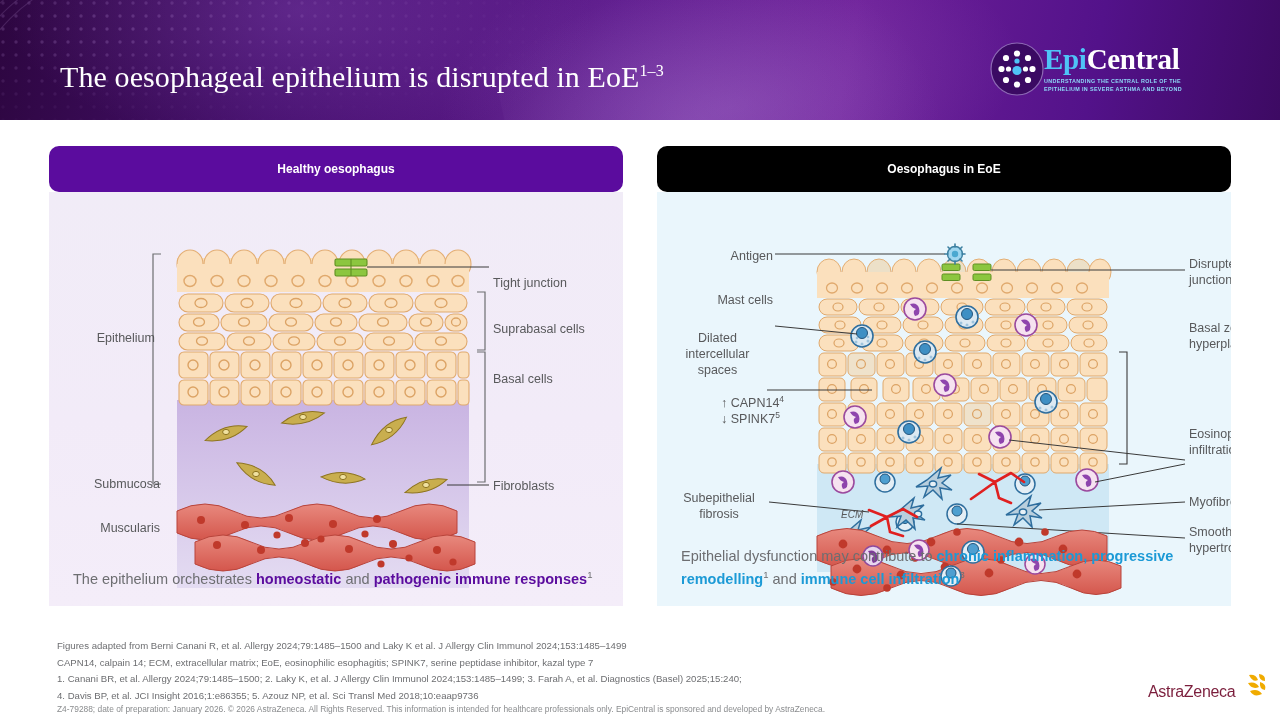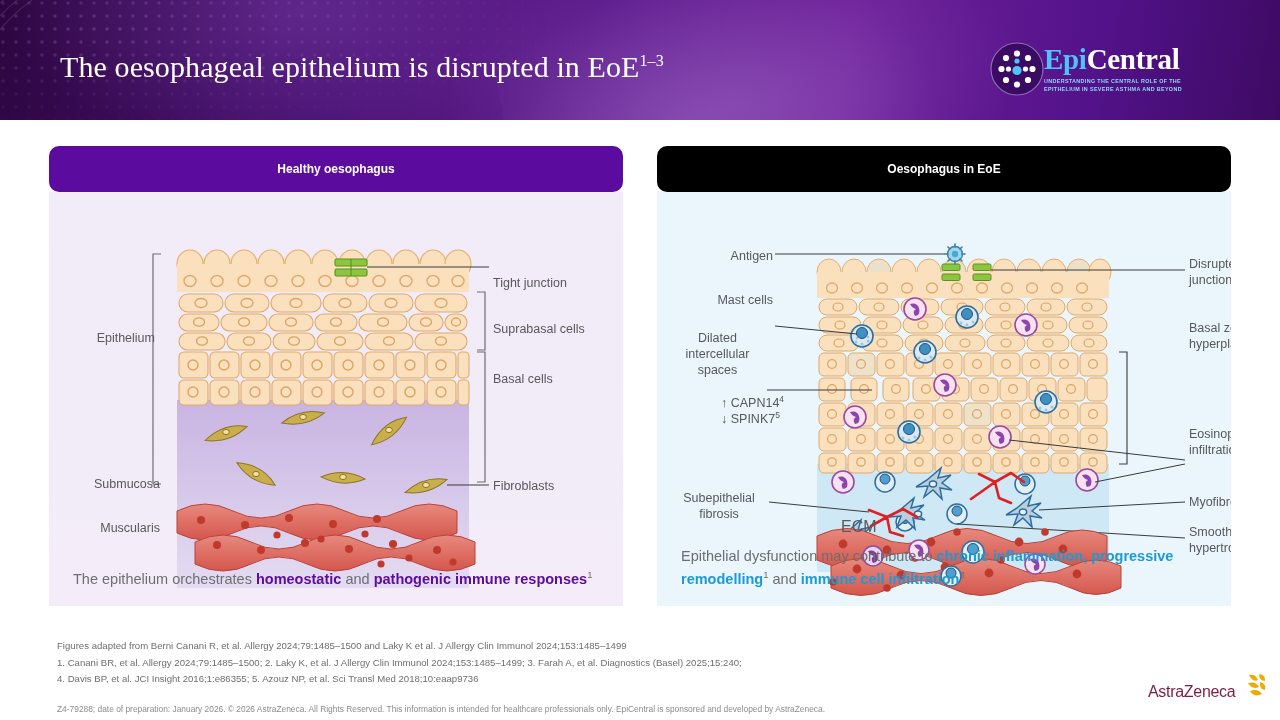--- a/index.html
+++ b/index.html
@@ -22,21 +22,21 @@
   .banner-dots {
     position: absolute; left: 0; top: 0; width: 560px; height: 120px;
     opacity: .5;
   }
   .banner-swoosh {
     position: absolute; right: 220px; top: -60px; width: 560px; height: 260px;
     background: radial-gradient(ellipse at 40% 60%, rgba(190,150,225,0.22), rgba(190,150,225,0) 62%);
     transform: rotate(-12deg);
   }
   .banner-title {
-    position: absolute; left: 60px; top: 50px;
+    position: absolute; left: 60px; top: 60px;
     font-family: "Liberation Serif", serif;
     font-size: 30px; color: #ffffff; letter-spacing: .1px;
     white-space: nowrap;
   }
   .banner-title sup { font-size: 16px; vertical-align: super; }
 
   
   .ec-logo {
     position: absolute; left: 990px; top: 38px; width: 250px; height: 62px;
     display: flex; align-items: center; 
@@ -820,36 +820,37 @@
         </g>
       </g>
     </svg>
 
     <div class="lbl r" style="left:20px; top:56px; width:96px;">Antigen</div>
     <div class="lbl r" style="left:14px; top:100px; width:102px;">Mast cells</div>
     <div class="lbl c" style="left:8px; top:138px; width:105px;">Dilated intercellular spaces</div>
     <div class="lbl" style="left:64px; top:202px;"><span>↑ CAPN14</span><sup>4</sup></div>
     <div class="lbl" style="left:64px; top:218px;"><span>↓ SPINK7</span><sup>5</sup></div>
     <div class="lbl c" style="left:10px; top:298px; width:104px;">Subepithelial fibrosis</div>
-    <div class="lbl" style="left:184px; top:325px; font-size:16px;">ECM</div>
+    <div class="lbl" style="left:184px; top:317px; font-size:10px;font-style:italic;">ECM</div>
 
     <div class="lbl" style="left:532px; top:64px; width:100px;">Disrupted tight junction</div>
     <div class="lbl" style="left:532px; top:128px; width:90px;">Basal zone hyperplasia</div>
     <div class="lbl" style="left:532px; top:234px; width:90px;">Eosinophil infiltration</div>
     <div class="lbl" style="left:532px; top:302px; width:100px;">Myofibroblasts</div>
     <div class="lbl" style="left:532px; top:332px; width:95px;">Smooth muscle hypertrophy</div>
 
     <div class="caption">
       <span>Epithelial dysfunction may contribute to </span><b class="b">chronic inflammation, progressive remodelling</b><sup>1</sup><span> and </span><b class="b">immune cell infiltration</b><sup>3</sup>
     </div>
   </div>
 </div>
 
 <div class="footnotes">
   <div class="fn">Figures adapted from Berni Canani R, et al. Allergy 2024;79:1485–1500 and Laky K et al. J Allergy Clin Immunol 2024;153:1485–1499</div>
+  <div class="fn">CAPN14, calpain 14; ECM, extracellular matrix; EoE, eosinophilic esophagitis; SPINK7, serine peptidase inhibitor, kazal type 7</div>
   <div class="fn">1. Canani BR, et al. Allergy 2024;79:1485–1500; 2. Laky K, et al. J Allergy Clin Immunol 2024;153:1485–1499; 3. Farah A, et al. Diagnostics (Basel) 2025;15:240;</div>
   <div class="fn">4. Davis BP, et al. JCI Insight 2016;1:e86355; 5. Azouz NP, et al. Sci Transl Med 2018;10:eaap9736</div>
 </div>
 
 <div class="legal">Z4-79288; date of preparation: January 2026. © 2026 AstraZeneca. All Rights Reserved. This information is intended for healthcare professionals only. EpiCentral is sponsored and developed by AstraZeneca.</div>
 
 <div class="az-logo">
   <span class="az-word">AstraZeneca</span>
   <svg width="26" height="26" viewBox="0 0 26 26" style="margin-bottom:3px;">
     <g fill="#f0ab00">

